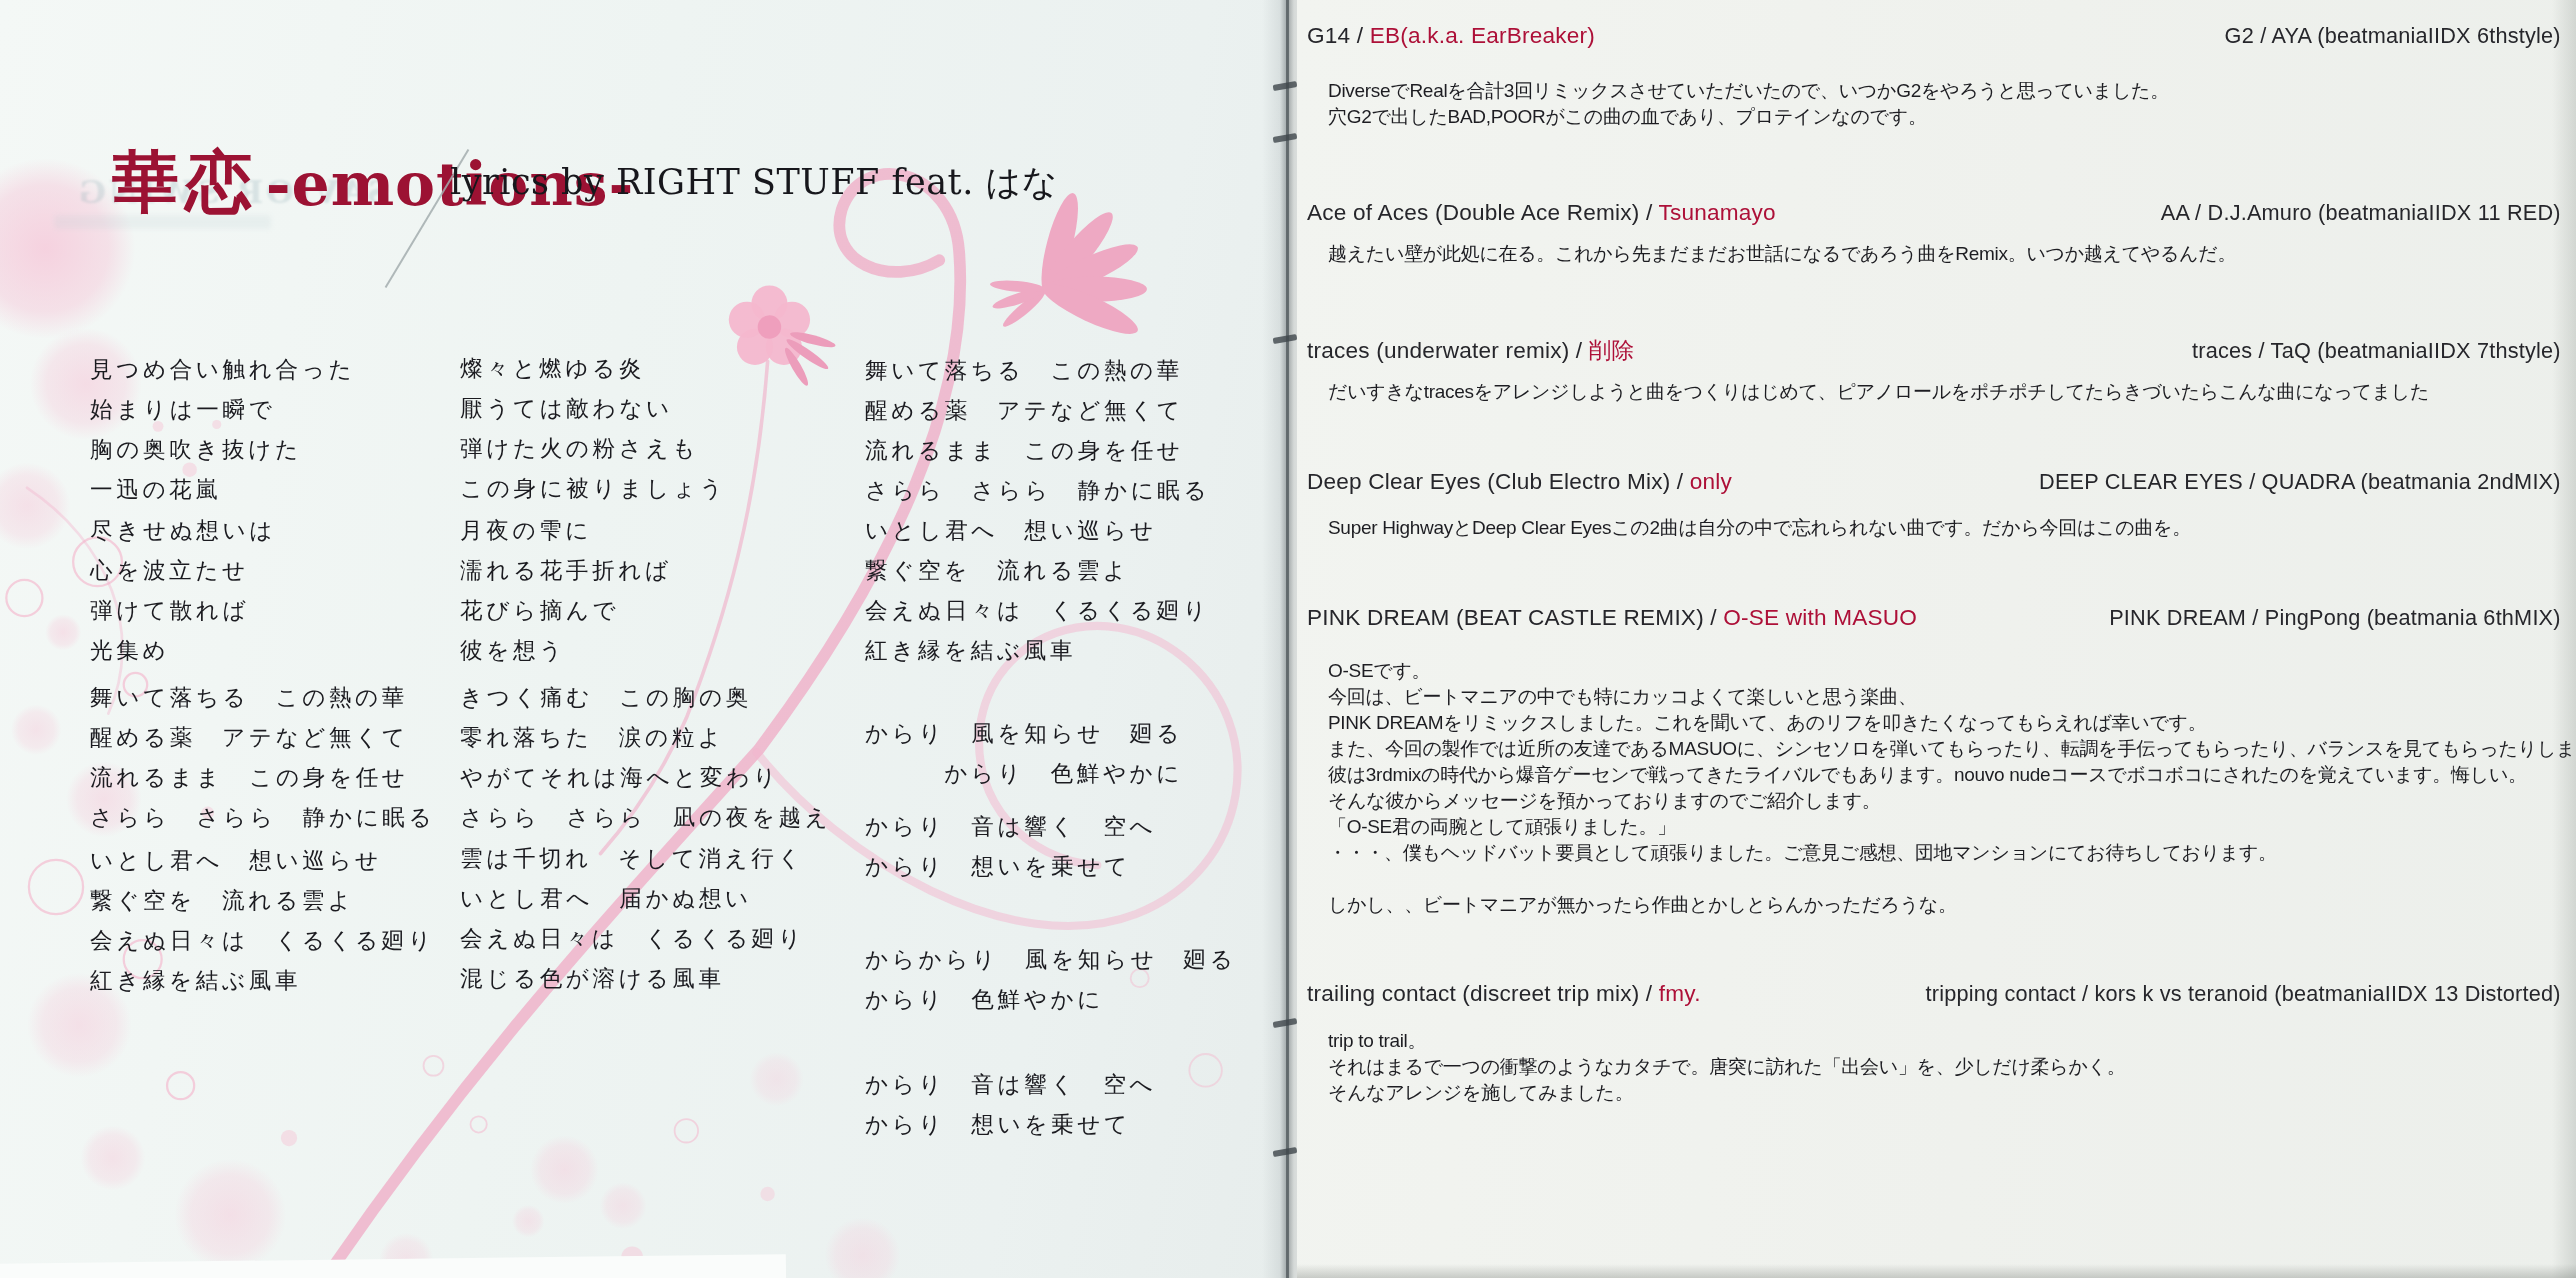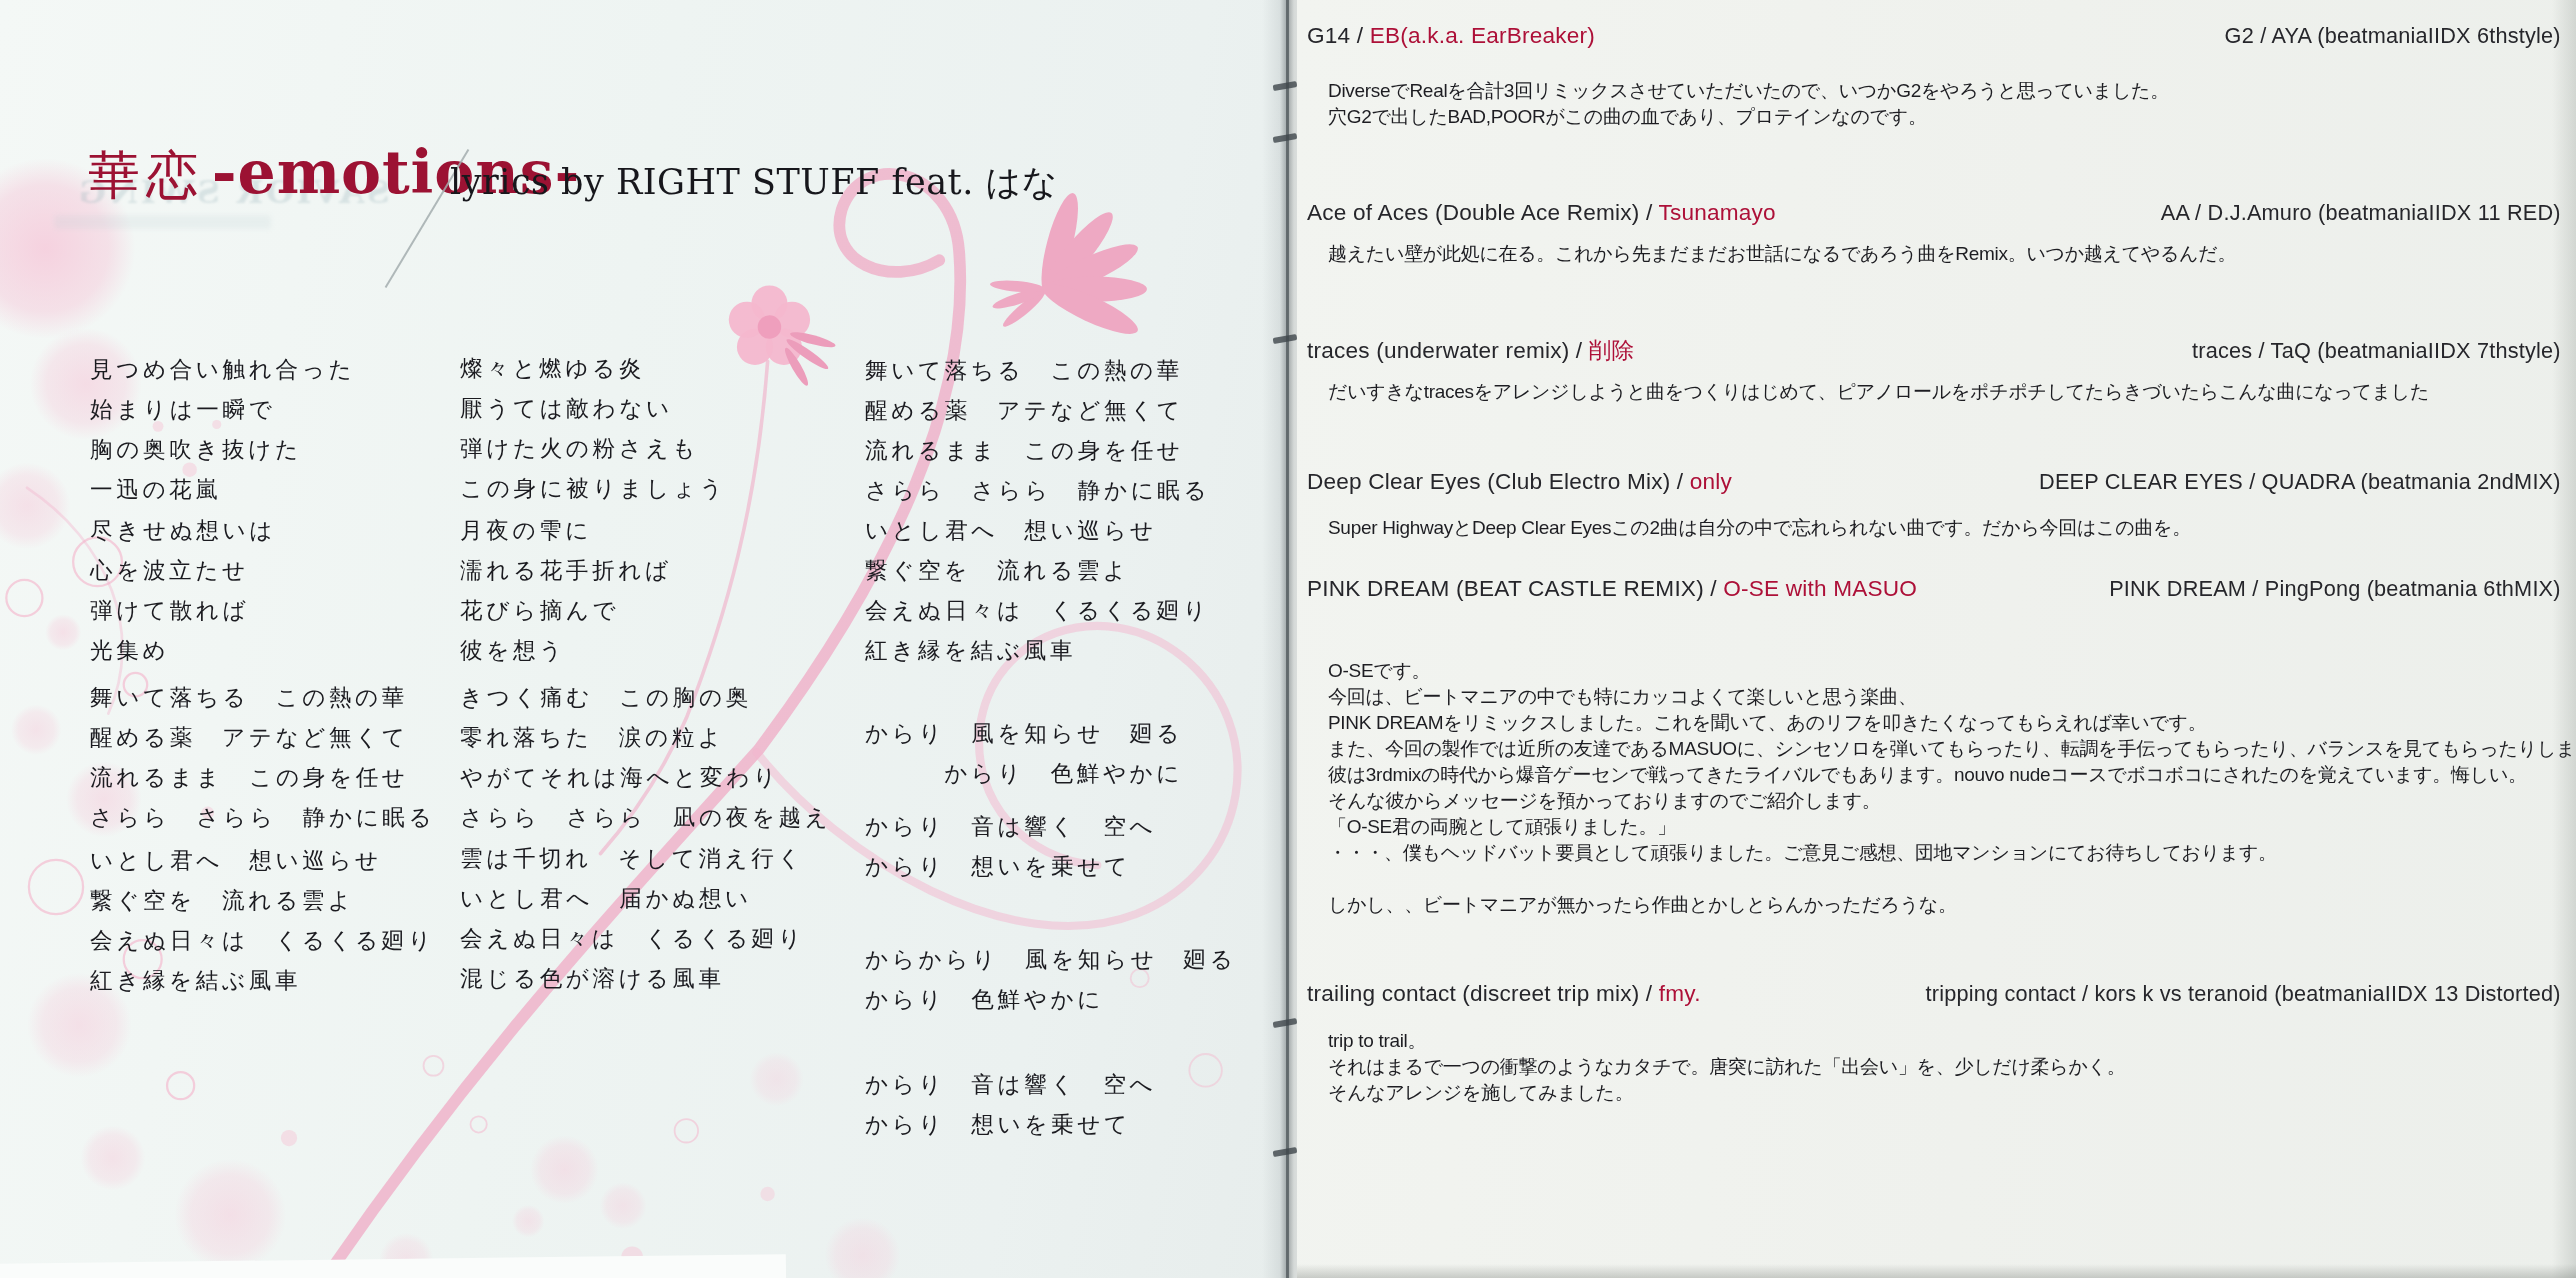--- a/index.html
+++ b/index.html
@@ -7,22 +7,22 @@
     width:2576px;height:1279px;position:relative;overflow:hidden;
     background:#e9ece9;font-family:"Liberation Sans",sans-serif;
   }
   
   .page-left{
     position:absolute;left:0;top:0;width:1286px;height:1279px;
     background:linear-gradient(100deg,#f4f8f6 0%,#eef4f2 45%,#ebf1f0 80%,#e7edec 100%);
   }
   .title-row{position:absolute;left:88px;top:137px;white-space:nowrap;}
   .title-kanji{
-    font-family:"DejaVu Serif",serif;font-size:52px;font-weight:normal;
-    letter-spacing:6.3px;color:#9c1233;
+    font-family:"DejaVu Serif",serif;font-size:67px;font-weight:bold;
+    letter-spacing:6.3px;color:#9c1233;margin-left:24px;
   }
   .title-sub{
     font-family:"DejaVu Serif",serif;font-size:60px;font-weight:bold;
     color:#9c1233;margin-left:7.2px;letter-spacing:0.9px;
   }
   .title-slash{
     position:absolute;left:426px;top:138px;width:1.8px;height:161px;
     background:#a3adae;transform:rotate(31deg);opacity:.85;
   }
   .title-credit{
@@ -301,21 +301,21 @@
       <div class="entry-body" style="top: 379px;">
         <div class="line">だいすきなtracesをアレンジしようと曲をつくりはじめて、ピアノロールをポチポチしてたらきづいたらこんな曲になってました</div>
       </div>
       <div class="entry-header" style="top: 469px;">
         <div class="entry-title" style="display: inline;"><span>Deep Clear Eyes (Club Electro Mix) / </span><span class="red">only</span></div>
         <div class="entry-credit">DEEP CLEAR EYES / QUADRA (beatmania 2ndMIX)</div>
       </div>
       <div class="entry-body" style="top: 515px;">
         <div class="line">Super HighwayとDeep Clear Eyesこの2曲は自分の中で忘れられない曲です。だから今回はこの曲を。</div>
       </div>
-      <div class="entry-header" style="top: 576px; text-align: right;">
+      <div class="entry-header" style="top: 605px; text-align: right;">
         <div class="entry-title" style="display: inline;"><span>PINK DREAM (BEAT CASTLE REMIX) / </span><span class="red">O-SE with MASUO</span></div>
         <div class="entry-credit">PINK DREAM / PingPong (beatmania 6thMIX)</div>
       </div>
       <div class="entry-body" style="top: 658px;">
         <div class="line">O-SEです。</div>
         <div class="line">今回は、ビートマニアの中でも特にカッコよくて楽しいと思う楽曲、</div>
         <div class="line">PINK DREAMをリミックスしました。これを聞いて、あのリフを叩きたくなってもらえれば幸いです。</div>
         <div class="line">また、今回の製作では近所の友達であるMASUOに、シンセソロを弾いてもらったり、転調を手伝ってもらったり、バランスを見てもらったりしました。</div>
         <div class="line">彼は3rdmixの時代から爆音ゲーセンで戦ってきたライバルでもあります。nouvo nudeコースでボコボコにされたのを覚えています。悔しい。</div>
         <div class="line">そんな彼からメッセージを預かっておりますのでご紹介します。</div>

